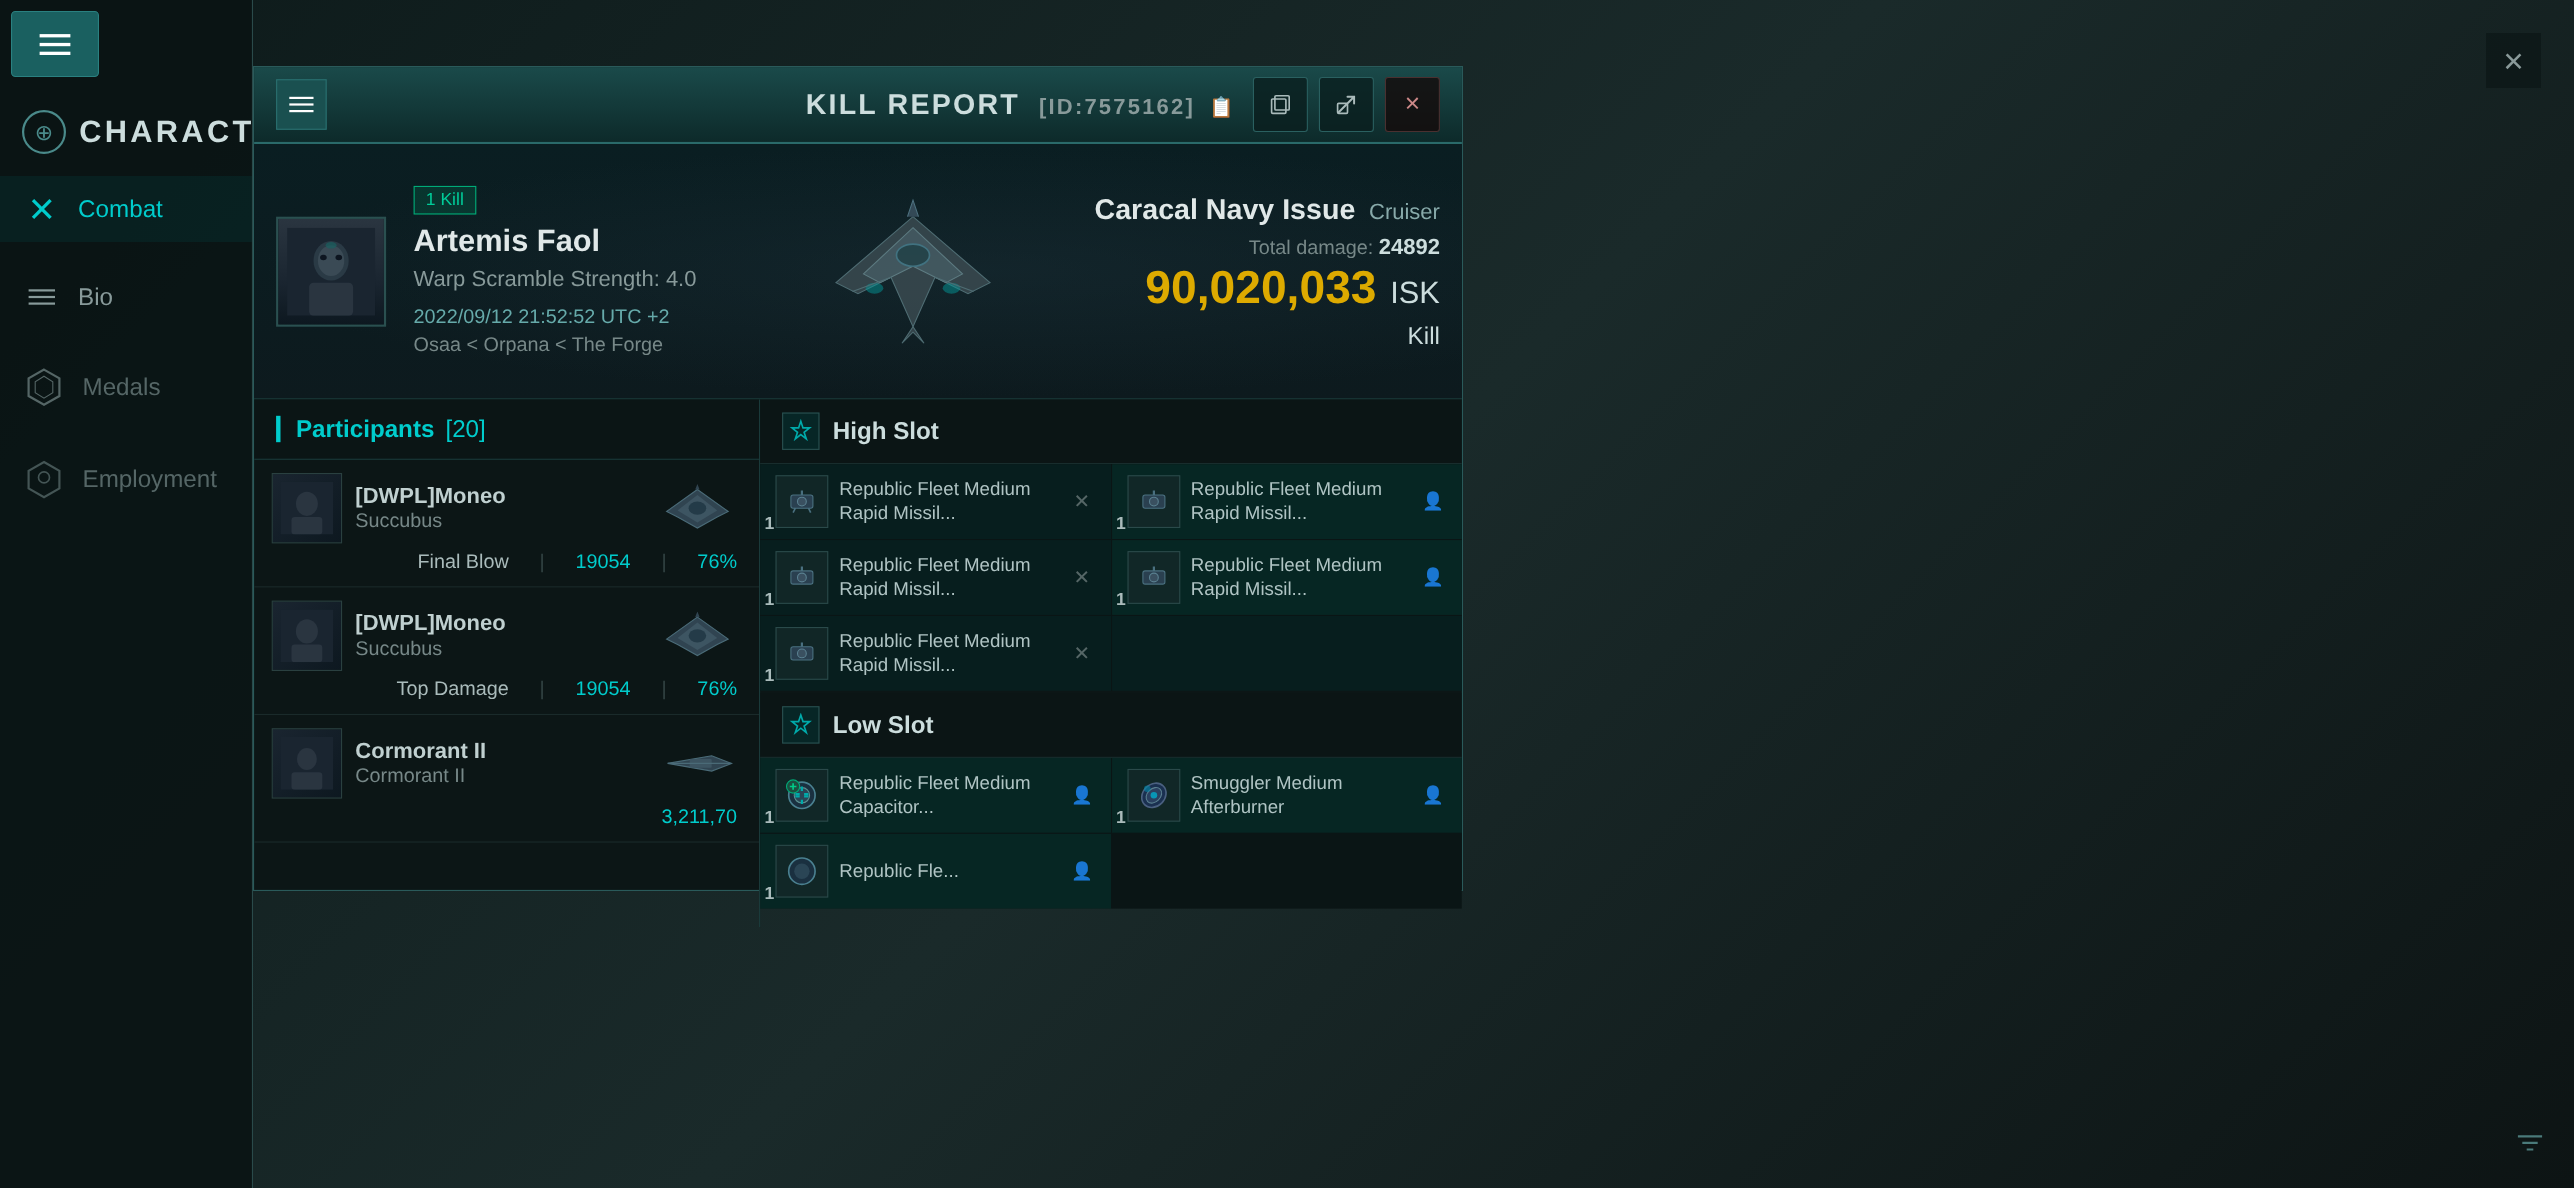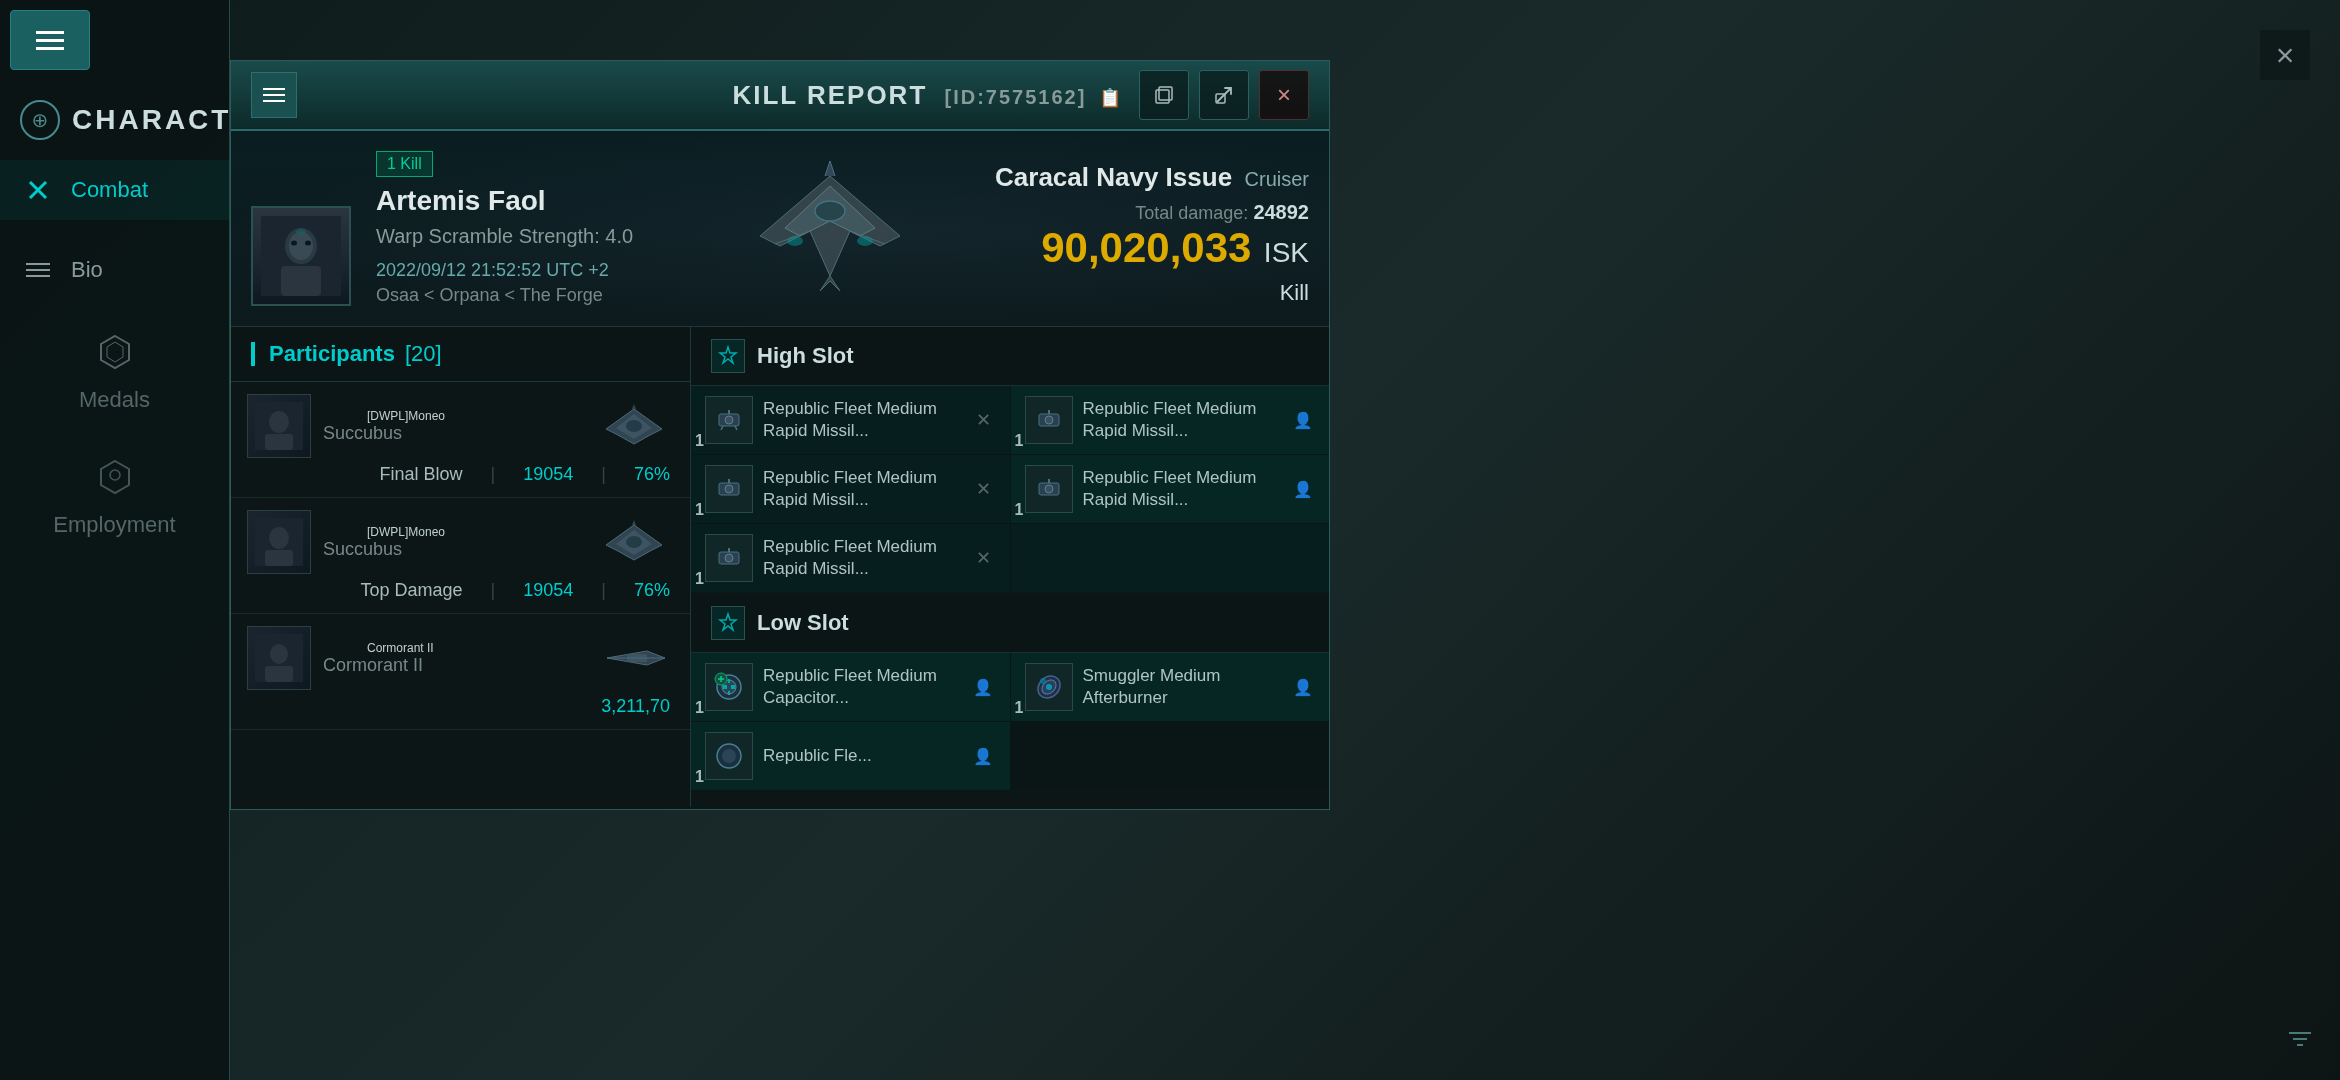--- a/index.html
+++ b/index.html
@@ -122,21 +122,20 @@
 
     .sidebar-medal-item {
       width: 100%;
       display: flex;
       align-items: center;
       gap: 15px;
       padding: 12px 20px;
       cursor: pointer;
       color: #556666;
       font-size: 22px;
-      flex-direction: column;
     }
     .hexagon-icon {
       width: 40px;
       height: 40px;
       position: relative;
     }
     .hexagon-icon svg {
       width: 100%;
       height: 100%;
     }
@@ -221,26 +220,26 @@
       align-items: center;
       justify-content: center;
       cursor: pointer;
       color: #cc8888;
       font-size: 24px;
       border-radius: 3px;
     }
 
     
     .kill-header {
-      height: 196px;
+      height: 232px;
       background: linear-gradient(180deg, #0a1e22 0%, #0d1a1e 100%);
       border-bottom: 1px solid #1a3a3a;
       position: relative;
       display: flex;
-      align-items: flex-end;
+      align-items: center;
       padding: 20px;
       gap: 25px;
       overflow: hidden;
     }
     .kill-header-bg {
       position: absolute;
       inset: 0;
       background: radial-gradient(ellipse at 60% 50%, rgba(30, 50, 60, 0.4) 0%, transparent 70%);
     }
 
@@ -421,23 +420,22 @@
       align-items: center;
       justify-content: center;
       color: #334455;
       font-size: 24px;
     }
     .participant-name-ship {
       flex: 1;
     }
     .participant-name {
       color: #c0d0d0;
-      font-size: 12px;
-      font-weight: normal;
-      margin-left: 44px;
+      font-size: 20px;
+      font-weight: bold;
     }
     .participant-ship {
       color: #778888;
       font-size: 18px;
     }
     .participant-ship-img {
       width: 80px;
       height: 52px;
       opacity: 0.8;
       display: flex;

